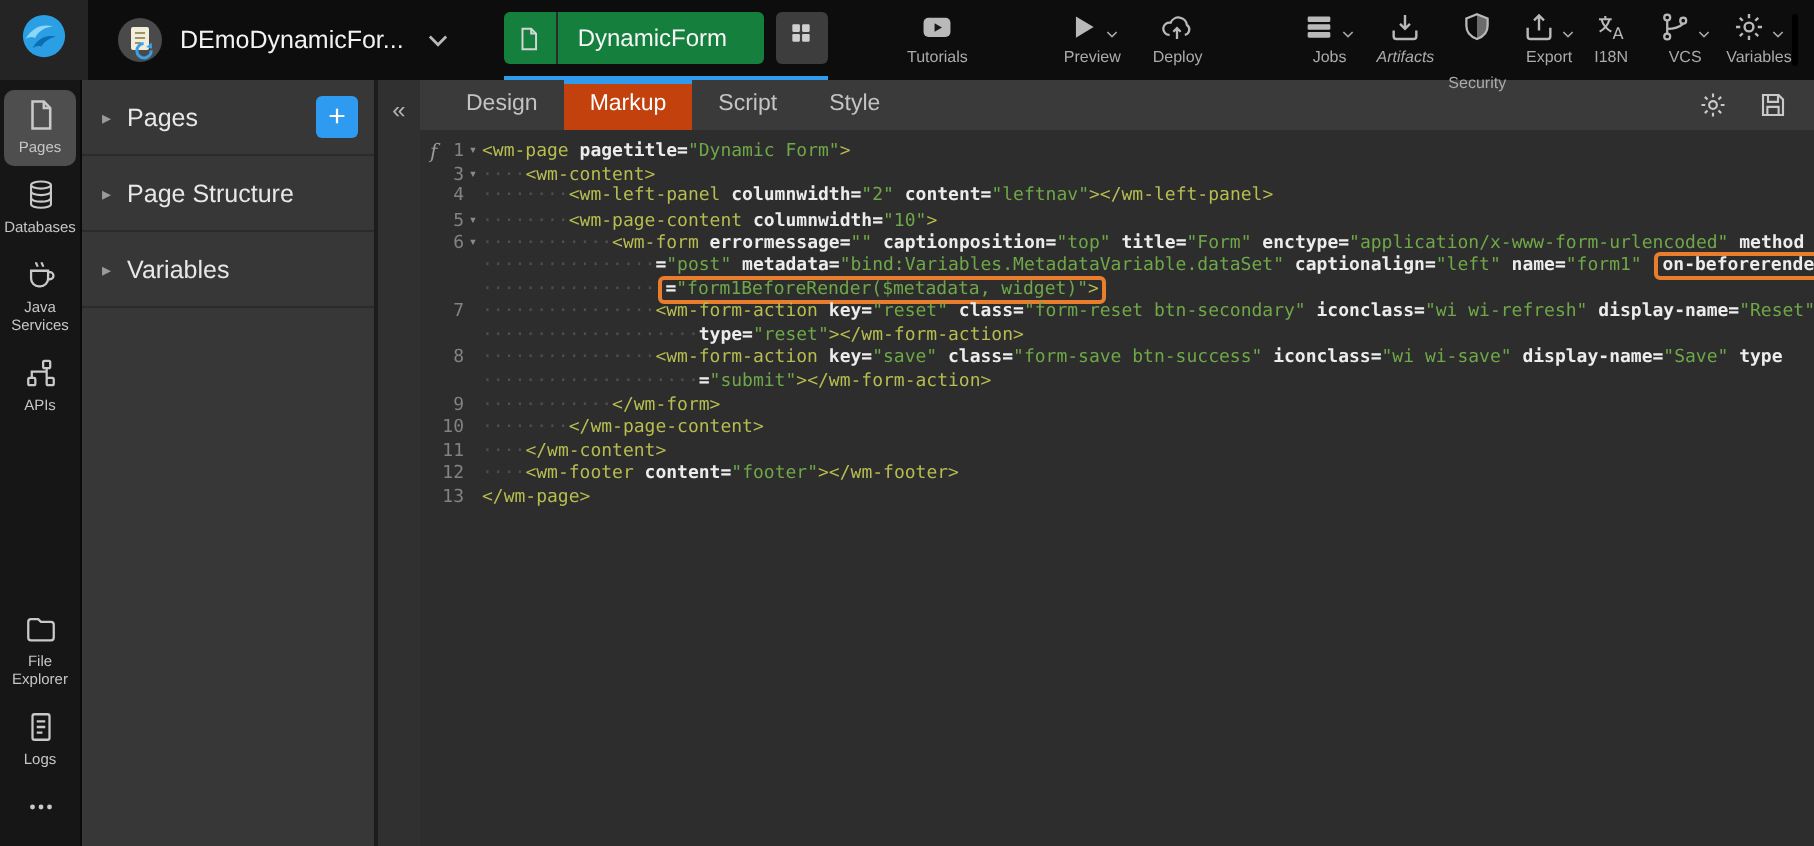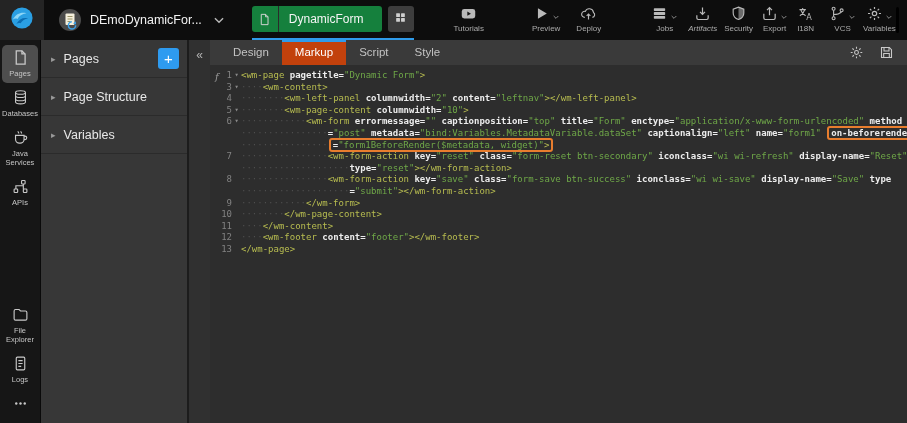--- a/index.html
+++ b/index.html
@@ -23,21 +23,21 @@
   .grid-btn{width:26px;height:26px;background:#3d3d3d;border-radius:3px;margin-left:6px;display:flex;align-items:center;justify-content:center;color:#cfcfcf;cursor:pointer;}
   .grid-btn svg{width:13px;height:13px;}
   .actions{display:flex;align-items:flex-start;height:40px;padding-top:5px;box-sizing:border-box;}
   .act{display:flex;flex-direction:column;align-items:center;cursor:pointer;color:#b9b9b9;}
   .arow{display:flex;align-items:center;height:17px;}
   .aicon svg{width:17px;height:17px;display:block;}
   .achev{margin-left:2px;margin-top:6px;color:#a8a8a8;}
   .achev svg{width:8px;height:8px;display:block;}
   .albl{font-size:8px;color:#ababab;margin-top:2px;white-space:nowrap;}
   .m-tutorials{margin-left:40px;}.m-preview{margin-left:48px;}.m-deploy{margin-left:16px;}
-  .m-jobs{margin-left:50px;}.m-artifacts{margin-left:10px;font-style:italic;}.m-security{margin-left:7px;}
+  .m-jobs{margin-left:50px;}.m-artifacts{margin-left:10px;font-style:italic;}.m-security{margin-left:7px;gap:13px;}
   .m-export{margin-left:8px;}.m-i18n{margin-left:9px;}.m-vcs{margin-left:15px;}.m-settings{margin-left:7px;}
   .redacted{margin-left:auto;margin-right:8px;width:106px;height:26px;background:#000;border-radius:13px;}
   
   .body{display:flex;height:383px;}
   .rail{width:40px;background:#161616;display:flex;flex-direction:column;flex:0 0 auto;}
   .rail-item{display:flex;flex-direction:column;align-items:center;margin:2px 2px;padding:4px 0 5px;border-radius:5px;cursor:pointer;color:#c9c9c9;}
   .rail-item.active{background:#4e4e4e;}
   .ricon svg{width:17px;height:17px;display:block;}
   .rlabel{font-size:7.5px;color:#c6c6c6;text-align:center;line-height:1.2;margin-top:3px;}
   .rail-top{margin-top:3px;}

